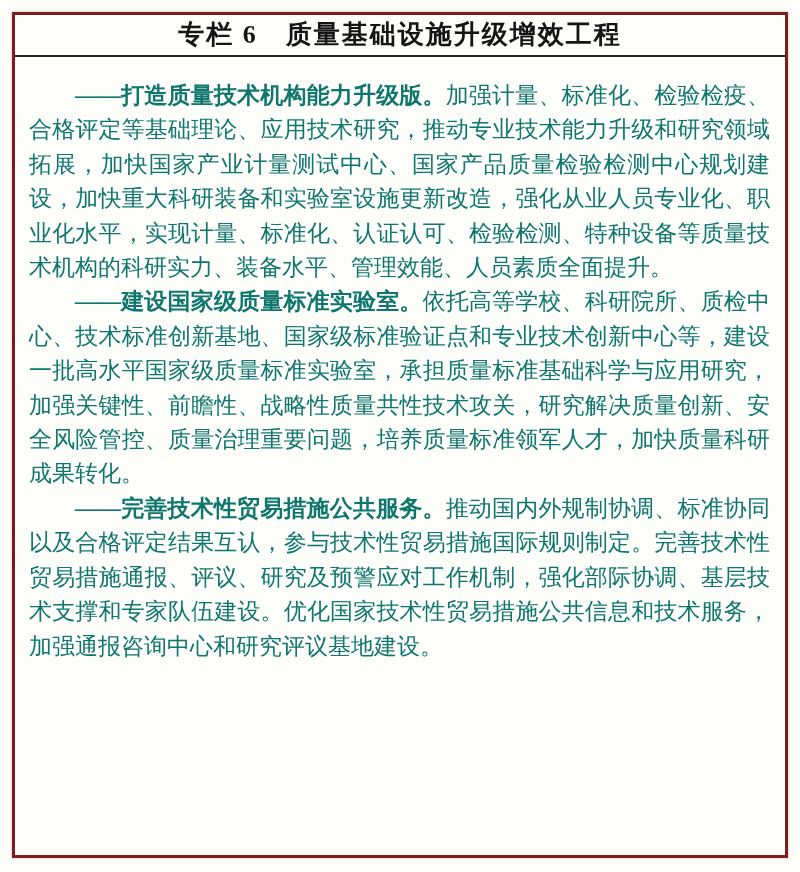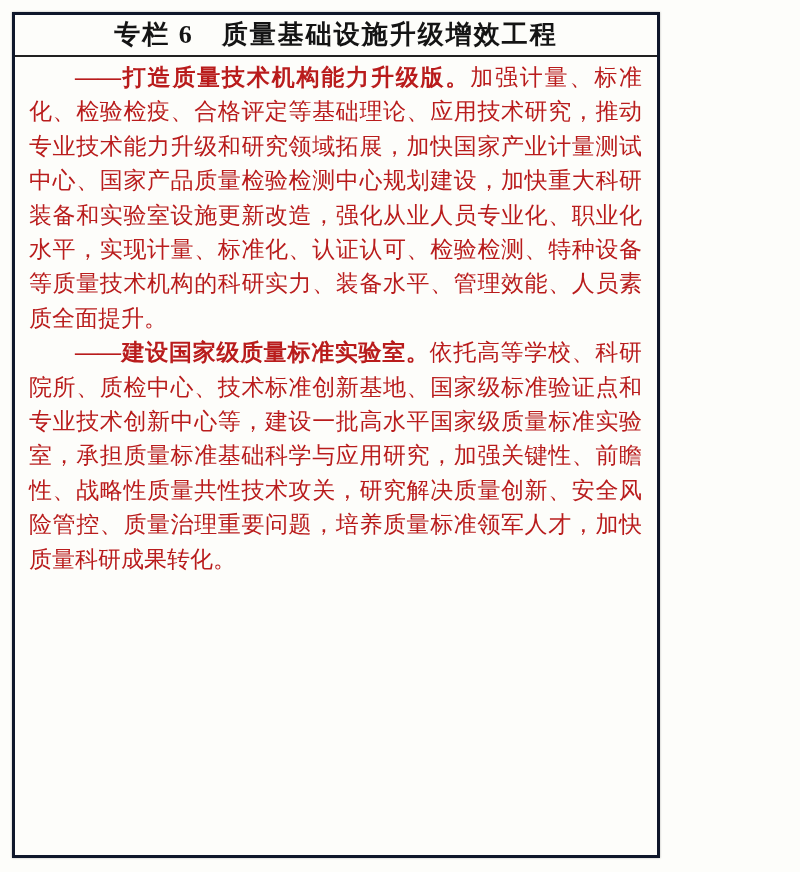--- a/index.html
+++ b/index.html
@@ -12,44 +12,44 @@
     width: 800px;
     height: 872px;
     background: #fdfdfa;
     font-family: "Liberation Serif", serif;
     overflow: hidden;
   }
   .feature-box {
     position: absolute;
     left: 12px;
     top: 12px;
-    width: 648px;
+    width: 776px;
     height: 846px;
     box-sizing: border-box;
-    border: 3px solid #0f172a;
+    border: 3px solid #7f1d1d;
     background: #fdfdfa;
     box-shadow: 0 0 2px rgba(40,40,40,0.35);
   }
   .box-title {
     height: 40px;
     line-height: 40px;
     text-align: center;
     font-size: 26px;
     font-weight: bold;
     letter-spacing: 2px;
     color: #141414;
     border-bottom: 2px solid #212121;
     white-space: nowrap;
     overflow: hidden;
   }
   .box-body {
-    padding: 4px 15px 0 14px;
+    padding: 22px 15px 0 14px;
     font-size: 23px;
     line-height: 34.4px;
-    color: #b91c1c;
+    color: #0f766e;
     text-align: justify;
     text-justify: inter-character;
   }
   .para {
     margin: 0;
     text-indent: 2em;
     word-break: break-all;
   }
   .para .lead {
     font-weight: bold;
@@ -57,15 +57,16 @@
 </style>
 </head>
 <body>
 
 <div class="page">
   <div class="feature-box">
     <div class="box-title">专栏 6　质量基础设施升级增效工程</div>
     <div class="box-body">
       <p class="para"><span class="lead">——打造质量技术机构能力升级版。</span><span>加强计量、标准化、检验检疫、合格评定等基础理论、应用技术研究，推动专业技术能力升级和研究领域拓展，加快国家产业计量测试中心、国家产品质量检验检测中心规划建设，加快重大科研装备和实验室设施更新改造，强化从业人员专业化、职业化水平，实现计量、标准化、认证认可、检验检测、特种设备等质量技术机构的科研实力、装备水平、管理效能、人员素质全面提升。</span></p>
       <p class="para"><span class="lead">——建设国家级质量标准实验室。</span><span>依托高等学校、科研院所、质检中心、技术标准创新基地、国家级标准验证点和专业技术创新中心等，建设一批高水平国家级质量标准实验室，承担质量标准基础科学与应用研究，加强关键性、前瞻性、战略性质量共性技术攻关，研究解决质量创新、安全风险管控、质量治理重要问题，培养质量标准领军人才，加快质量科研成果转化。</span></p>
+      <p class="para"><span class="lead">——完善技术性贸易措施公共服务。</span><span>推动国内外规制协调、标准协同以及合格评定结果互认，参与技术性贸易措施国际规则制定。完善技术性贸易措施通报、评议、研究及预警应对工作机制，强化部际协调、基层技术支撑和专家队伍建设。优化国家技术性贸易措施公共信息和技术服务，加强通报咨询中心和研究评议基地建设。</span></p>
     </div>
   </div>
 </div>
 
 </body></html>

